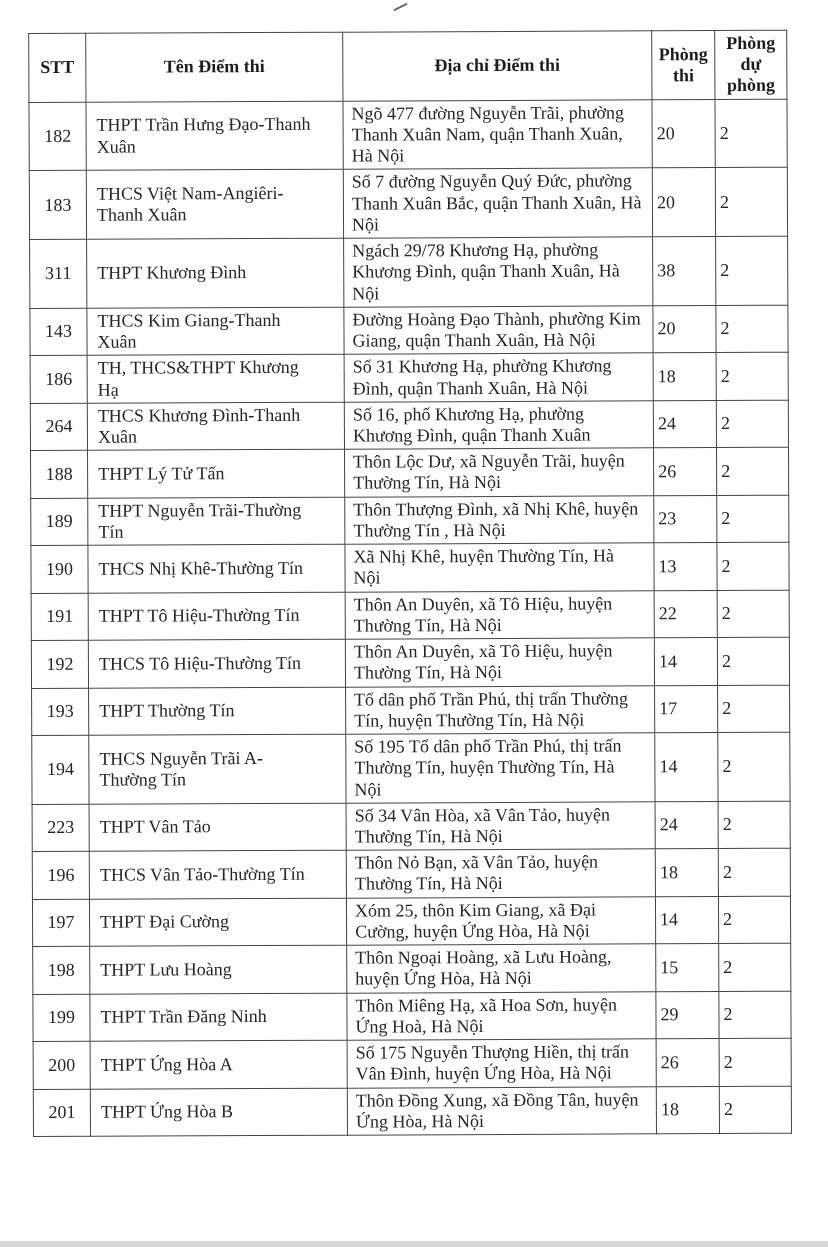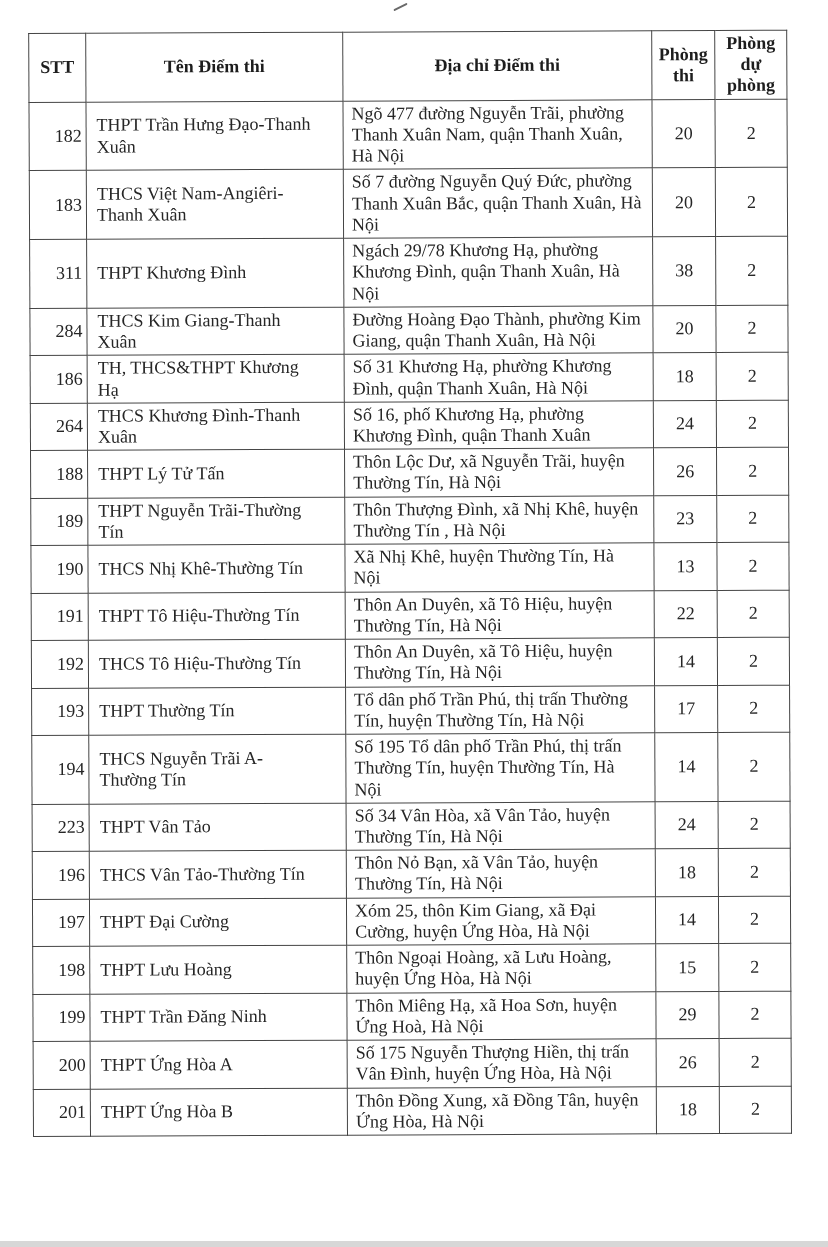--- a/index.html
+++ b/index.html
@@ -49,33 +49,32 @@
     font-weight: bold;
     text-align: center;
     height: 62px;
     padding: 2px 3px;
     color: #1d1d1d;
   }
   .exam-table td {
     padding: 2px 4px;
   }
   td.c-stt {
-    text-align: right;
+    text-align: center;
   }
   td.c-name {
     padding: 2px 32px 2px 10px;
     text-align: left;
   }
   td.c-address {
     padding: 2px 10px 2px 8px;
     text-align: left;
   }
   td.c-rooms,
   td.c-backup {
-    text-align: center;
     margin-left: 37px;
   }
   .scanner-edge {
     position: absolute;
     left: 0;
     bottom: 0;
     width: 828px;
     height: 6px;
     background: #d7d7d7;
   }
@@ -119,21 +118,21 @@
     <td class="c-backup">2</td>
   </tr>
         <tr>
     <td class="c-stt">311</td>
     <td class="c-name">THPT Khương Đình</td>
     <td class="c-address">Ngách 29/78 Khương Hạ, phường Khương Đình, quận Thanh Xuân, Hà Nội</td>
     <td class="c-rooms">38</td>
     <td class="c-backup">2</td>
   </tr>
         <tr>
-    <td class="c-stt">284</td>
+    <td class="c-stt">143</td>
     <td class="c-name">THCS Kim Giang-Thanh Xuân</td>
     <td class="c-address">Đường Hoàng Đạo Thành, phường Kim Giang, quận Thanh Xuân, Hà Nội</td>
     <td class="c-rooms">20</td>
     <td class="c-backup">2</td>
   </tr>
         <tr>
     <td class="c-stt">186</td>
     <td class="c-name">TH, THCS&amp;THPT Khương Hạ</td>
     <td class="c-address">Số 31 Khương Hạ, phường Khương Đình, quận Thanh Xuân, Hà Nội</td>
     <td class="c-rooms">18</td>

